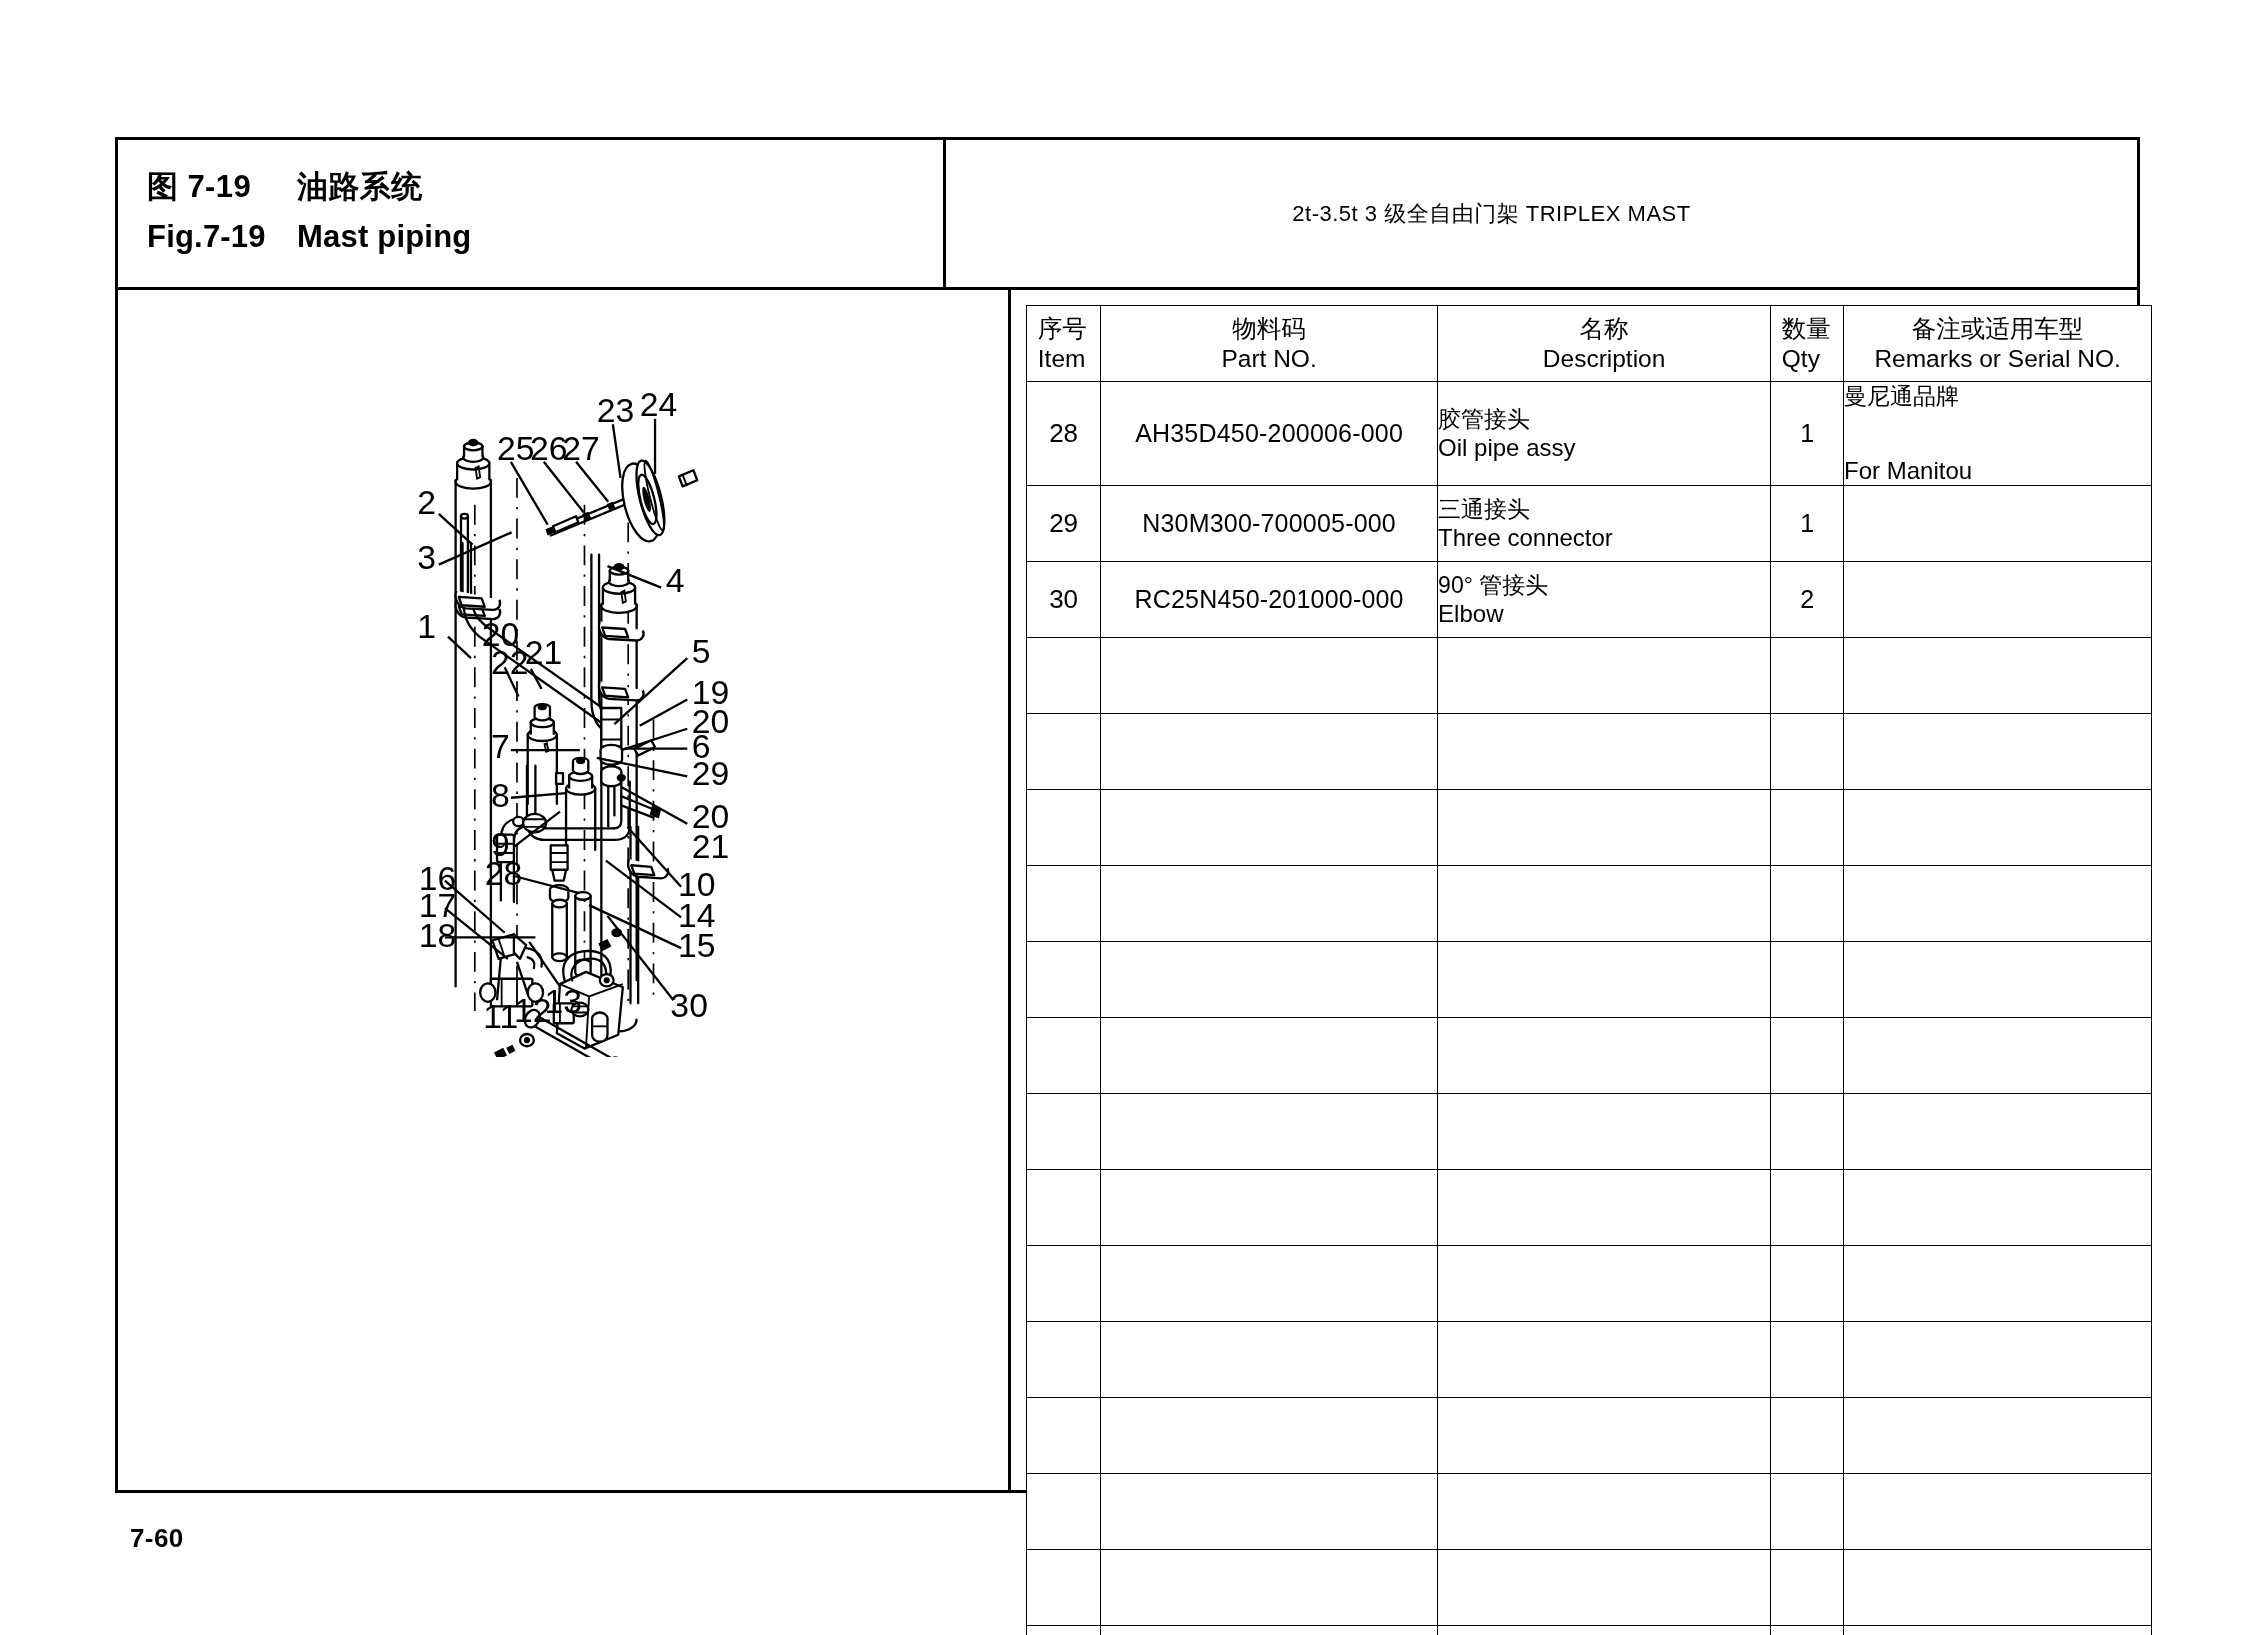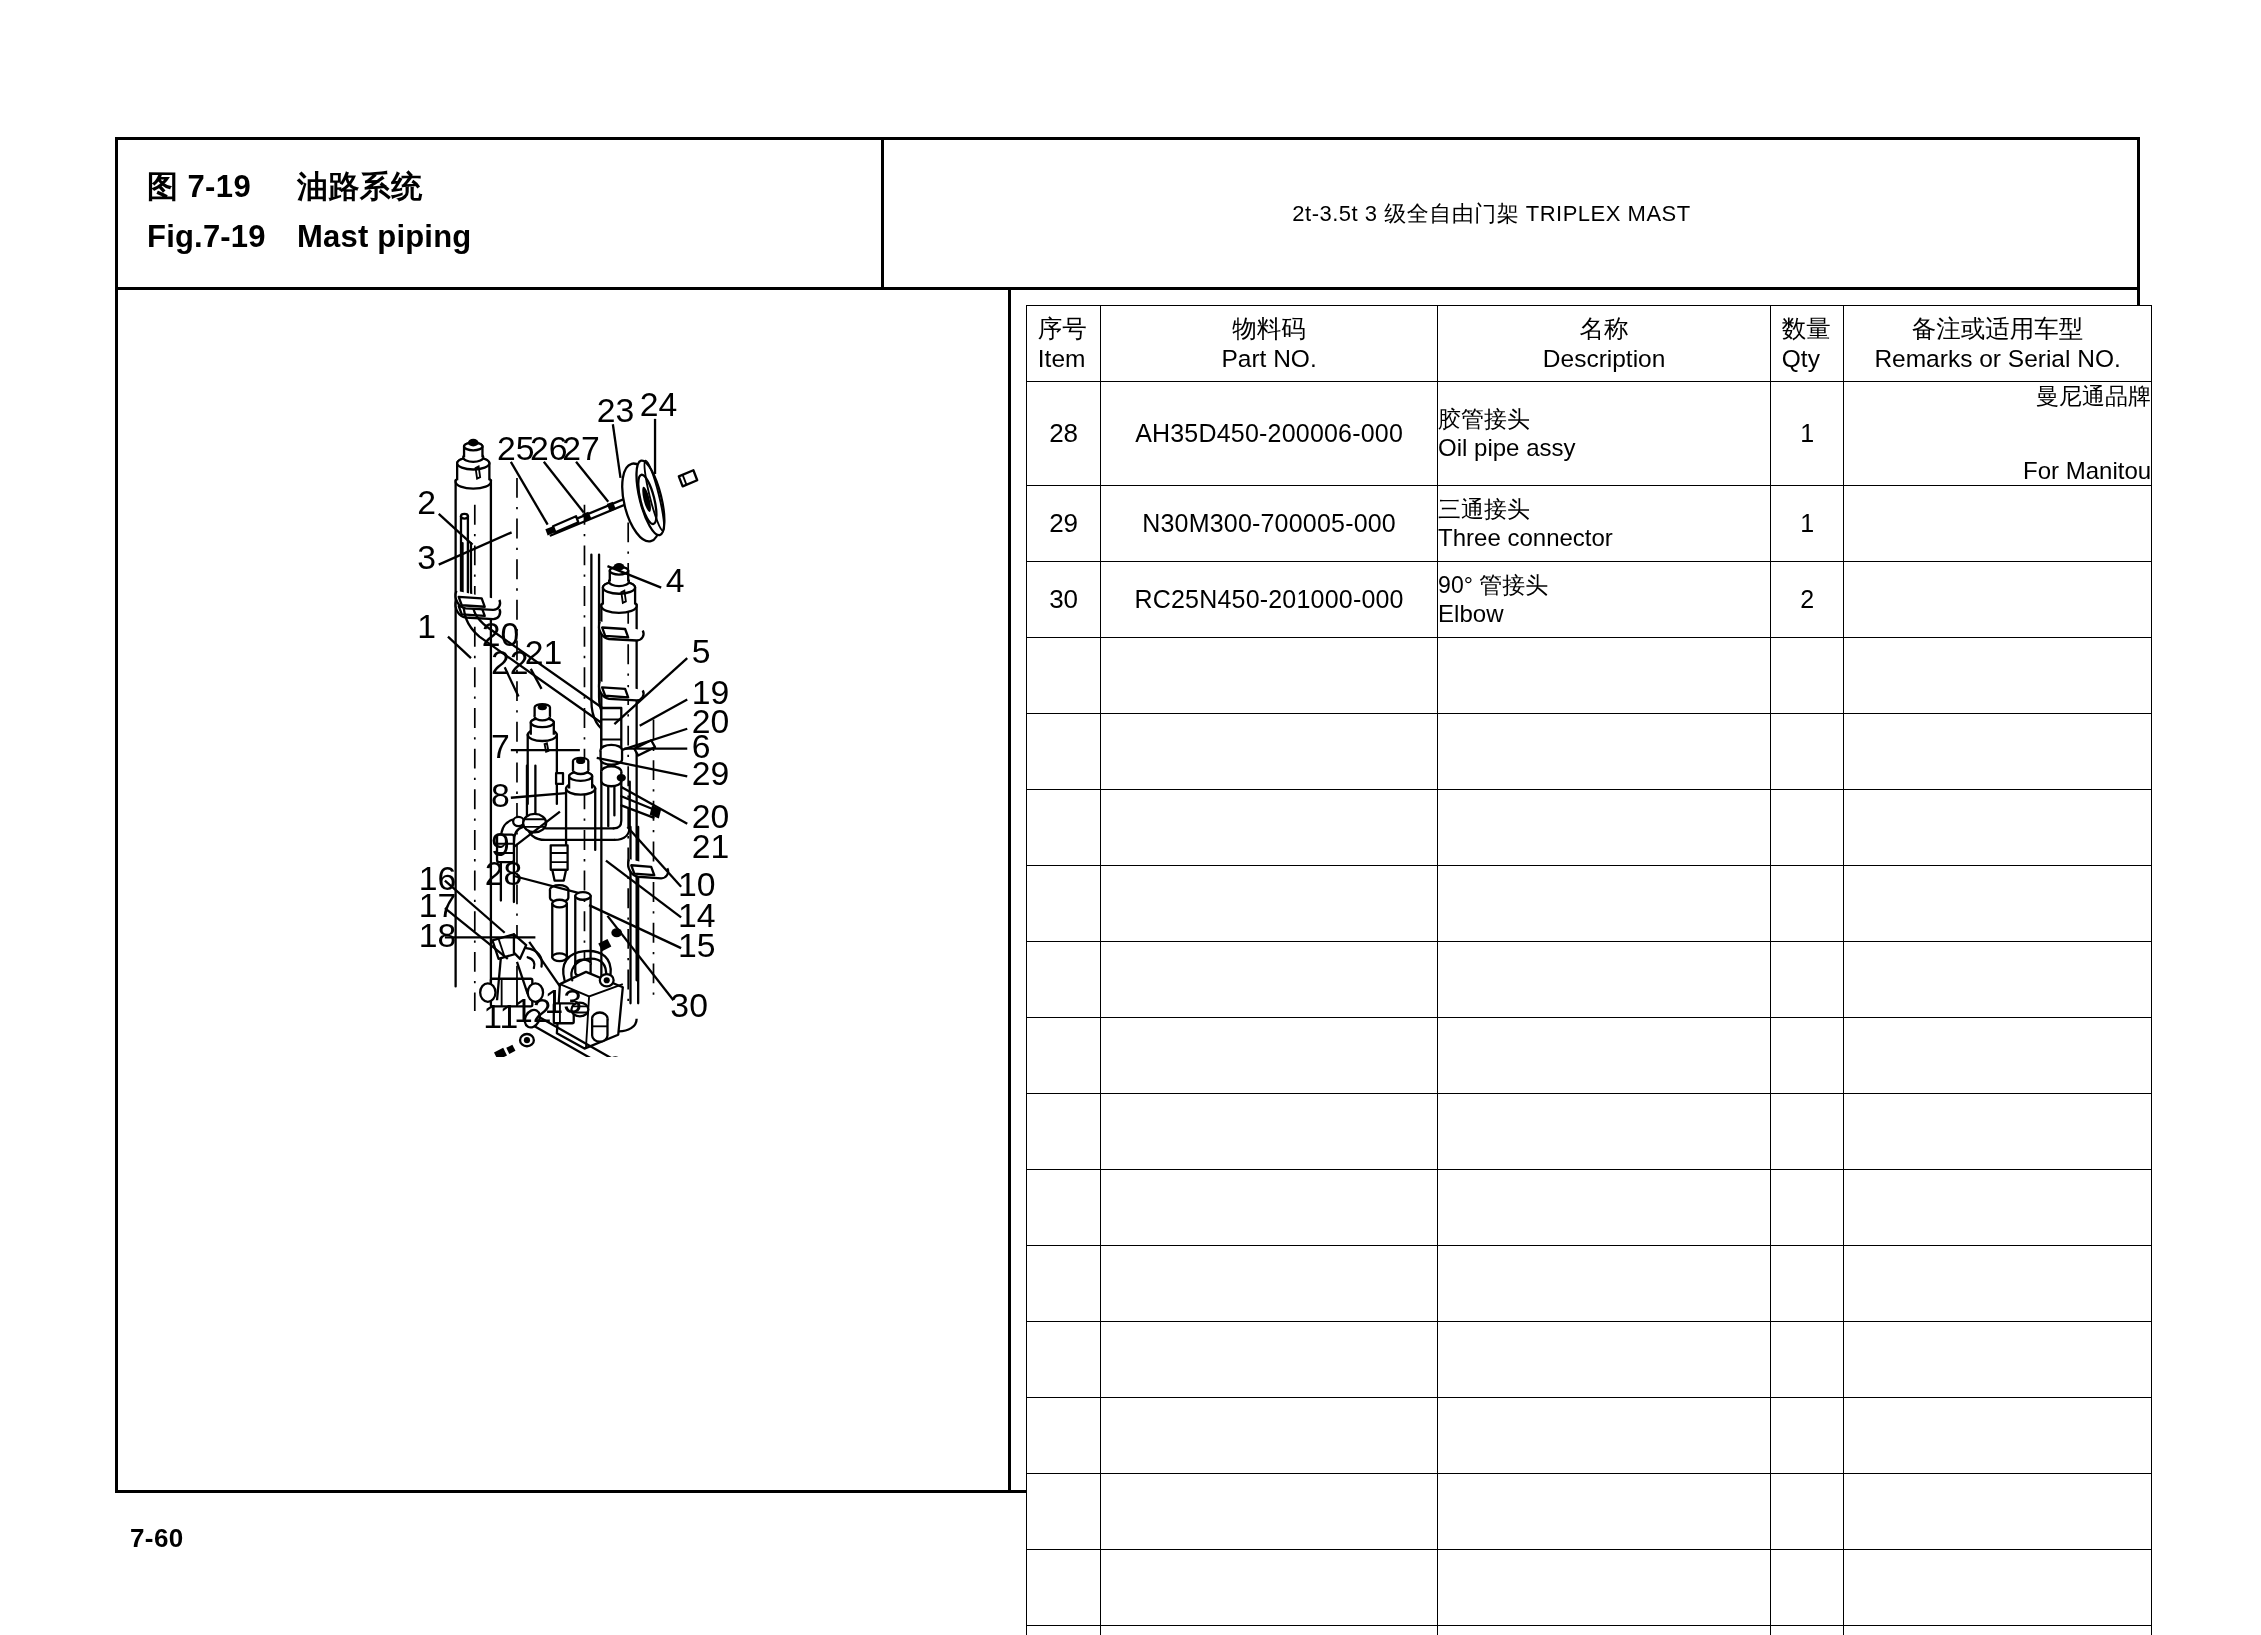--- a/index.html
+++ b/index.html
@@ -7,21 +7,21 @@
   body{width:2261px;height:1635px;position:relative;
        font-family:"Liberation Sans","DejaVu Sans",sans-serif;color:#000;
        -webkit-font-smoothing:antialiased;}
 
   .frame{position:absolute;left:115px;top:137px;width:2025px;height:1356px;
          border:3.8px solid #000;box-sizing:border-box;}
 
   
   .topband{position:absolute;left:0;top:0;width:100%;height:150px;
            border-bottom:3.8px solid #000;box-sizing:border-box;}
-  .titlecell{position:absolute;left:0;top:0;width:766px;height:100%;
+  .titlecell{position:absolute;left:0;top:0;width:828px;height:100%;
              border-right:3.1px solid #000;box-sizing:border-box;padding:26px 0 0 29px;}
   .t-row{display:flex;align-items:baseline;white-space:nowrap;}
   .t-cn{font-size:31px;font-weight:bold;letter-spacing:0.4px;}
   .t-en{font-size:31px;font-weight:bold;letter-spacing:0.2px;}
   .t-lbl{display:inline-block;min-width:150px;}
   .t-row.second{margin-top:10.7px;}
 
   .headtitle{position:absolute;left:688px;top:0;right:0;height:100%;
              display:flex;align-items:center;justify-content:center;}
   .headtitle span{font-size:22px;font-weight:normal;letter-spacing:0.5px;white-space:nowrap;margin-left:40px;}
@@ -46,21 +46,21 @@
   th.hd .en{font-size:24.5px;display:block;}
   th.hd.left-al{text-align:left;padding-left:10.7px;}
 
   td.r{height:75px;}
   td.item{text-align:center;font-size:26px;}
   td.part{text-align:center;font-size:25px;letter-spacing:0.2px;}
   td.desc{padding-left:12.3px;line-height:1.22;}
   td.desc .cn{font-size:23px;display:block;}
   td.desc .en{font-size:24px;display:block;}
   td.qty{text-align:center;font-size:25px;}
-  td.rem{text-align:right;line-height:1.22;}
+  td.rem{text-align:left;line-height:1.22;}
   td.rem .cn{font-size:23px;display:block;}
   td.rem .en{font-size:24px;display:block;margin-top:46px;}
   td.empty{height:75px;}
 
   .pagenum{position:absolute;left:130px;top:1523px;font-size:26px;font-weight:bold;
            letter-spacing:0.4px;}
 
   
   .dg{fill:none;stroke:#000;stroke-width:3;stroke-linecap:round;stroke-linejoin:round;}
   .dg-f{fill:#000;stroke:none;}

